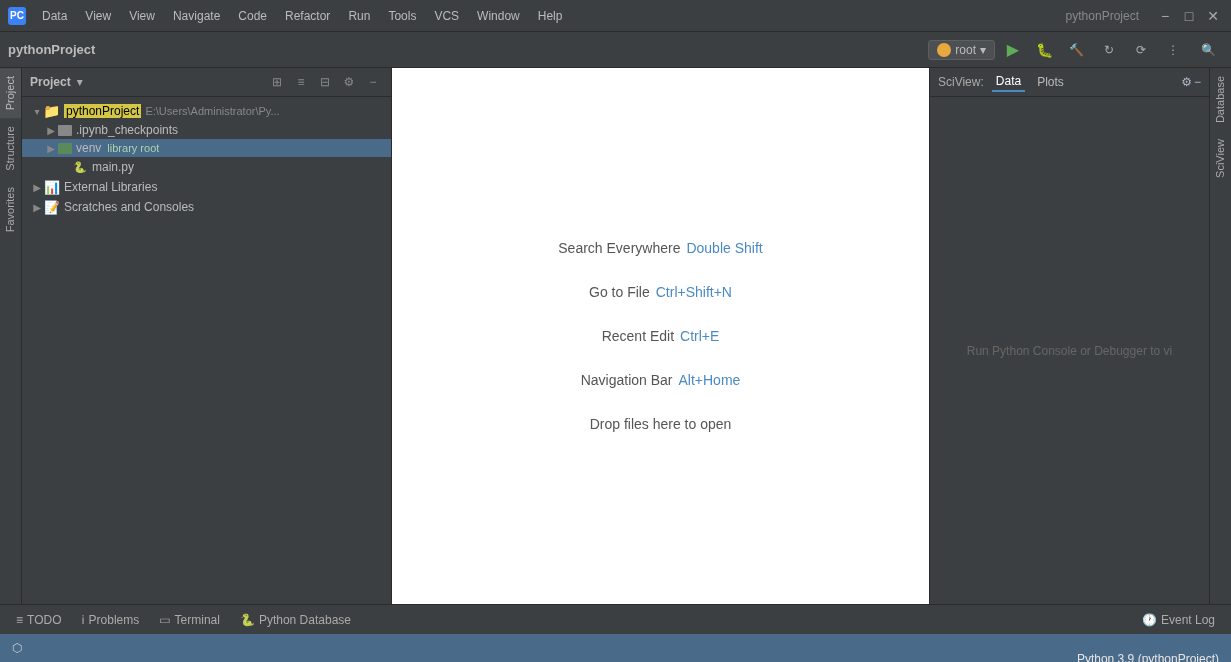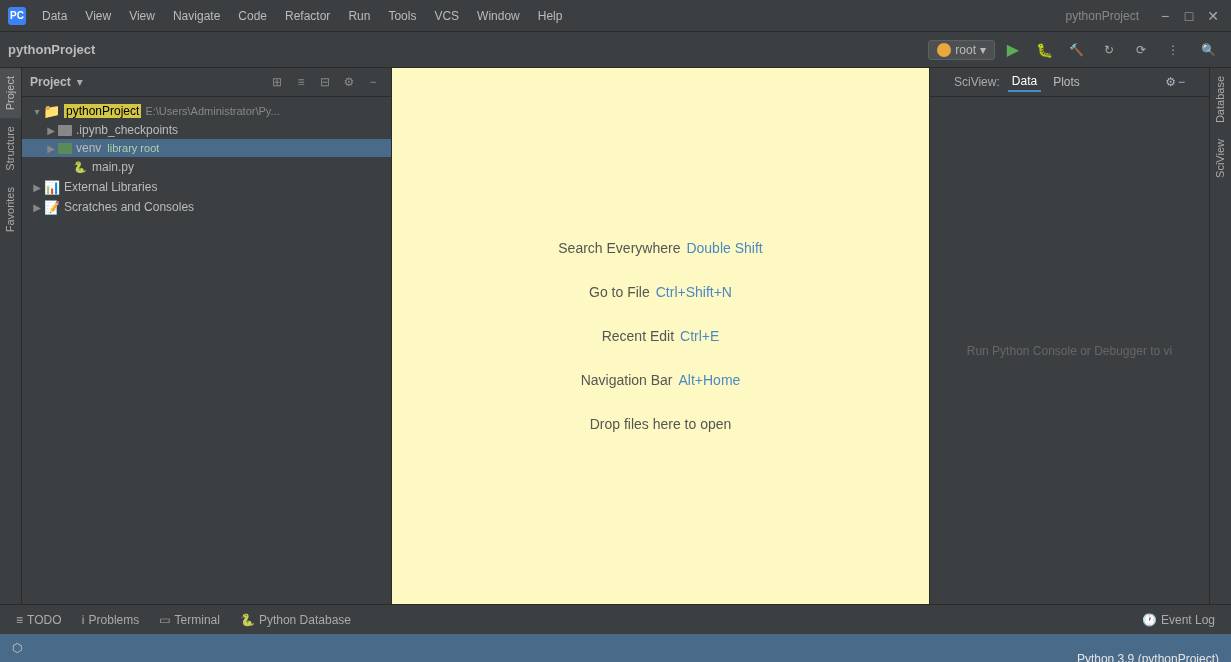--- a/index.html
+++ b/index.html
@@ -43,28 +43,28 @@
     .tree-item { display: flex; align-items: center; padding: 2px 4px; cursor: pointer; }
     .tree-item.selected { background: #4a6a8a; }
     .tree-item .indent { display: inline-block; }
     .tree-item .arrow { width: 14px; display: inline-flex; align-items: center; justify-content: center; color: #888; font-size: 10px; cursor: pointer; }
     .tree-item .item-icon { width: 16px; height: 16px; display: inline-flex; align-items: center; justify-content: center; margin-right: 4px; flex-shrink: 0; }
     .tree-item .item-name { color: #bbbbbb; font-size: 12px; }
     .tree-item .item-name.highlight { background: #d4c745; color: #000; padding: 0 2px; }
     .tree-item .item-path { color: #888; font-size: 11px; margin-left: 4px; white-space: nowrap; overflow: hidden; }
 
     
-    #editor-area { flex: 1; background: #fef9c3; display: flex; flex-direction: column; align-items: center; justify-content: center; gap: 28px; color: #666; }
+    #editor-area { flex: 1; background: #ffffff; display: flex; flex-direction: column; align-items: center; justify-content: center; gap: 28px; color: #666; }
     #editor-area .hint-line { display: flex; align-items: baseline; gap: 6px; font-size: 14px; }
     #editor-area .hint-text { color: #555; }
     #editor-area .hint-key { color: #4a8ac4; font-size: 14px; }
 
     
     #right-panel { width: 280px; background: #3c3f41; border-left: 1px solid #2b2b2b; display: flex; flex-direction: column; }
-    #sciview-header { display: flex; align-items: center; padding: 4px 24px; border-bottom: 1px solid #2b2b2b; gap: 8px; }
+    #sciview-header { display: flex; align-items: center; padding: 4px 8px; border-bottom: 1px solid #2b2b2b; gap: 8px; }
     #sciview-header .sci-label { color: #aaa; font-size: 12px; }
     #sciview-header .sci-tab { color: #bbbbbb; font-size: 12px; padding: 2px 4px; cursor: pointer; }
     #sciview-header .sci-tab.active { border-bottom: 2px solid #4a8ac4; color: white; }
     #sciview-header .sci-actions { display: flex; gap: 2px; margin-left: auto; }
     #sciview-content { flex: 1; display: flex; align-items: center; justify-content: center; }
     #sciview-content .sci-placeholder { color: #666; font-size: 12px; text-align: center; padding: 12px; }
 
     
     #right-tabs { width: 22px; background: #3c3f41; display: flex; flex-direction: column; border-left: 1px solid #2b2b2b; }
 

